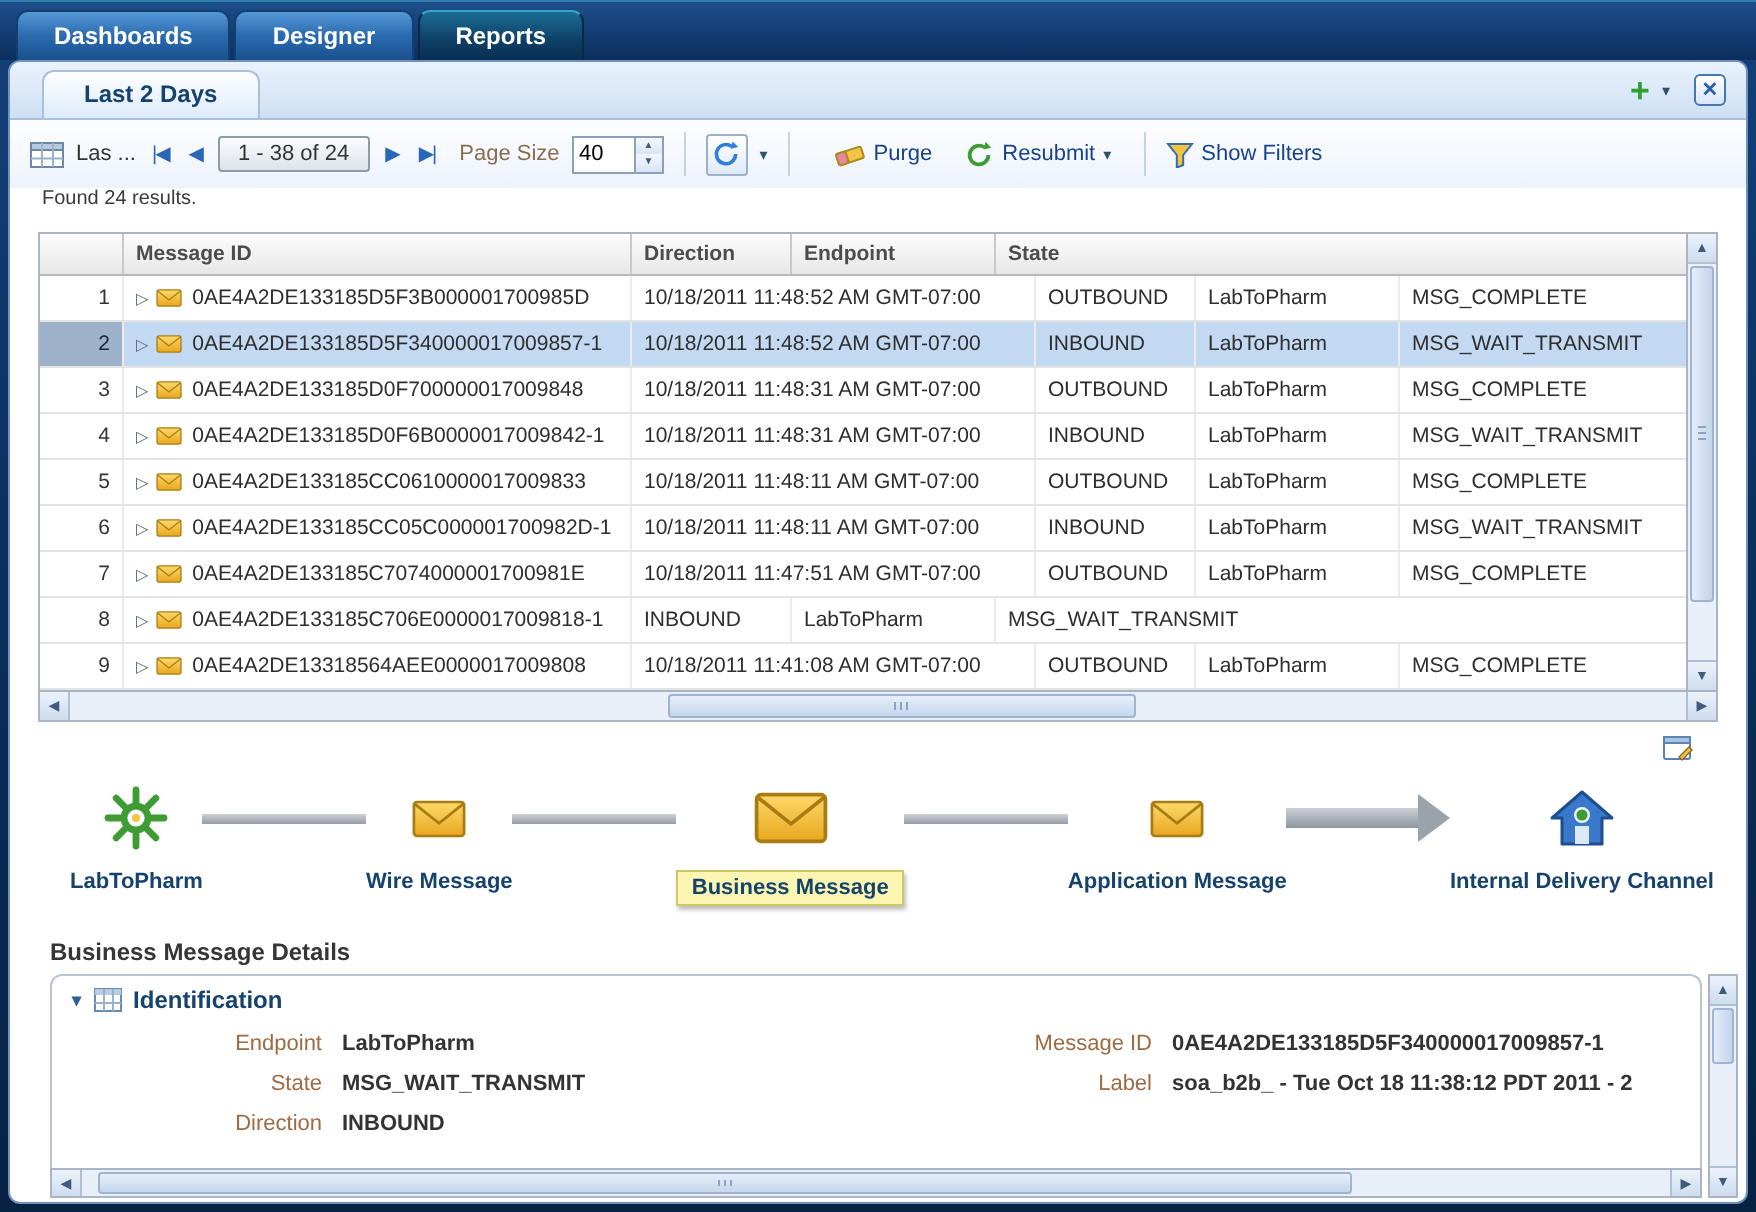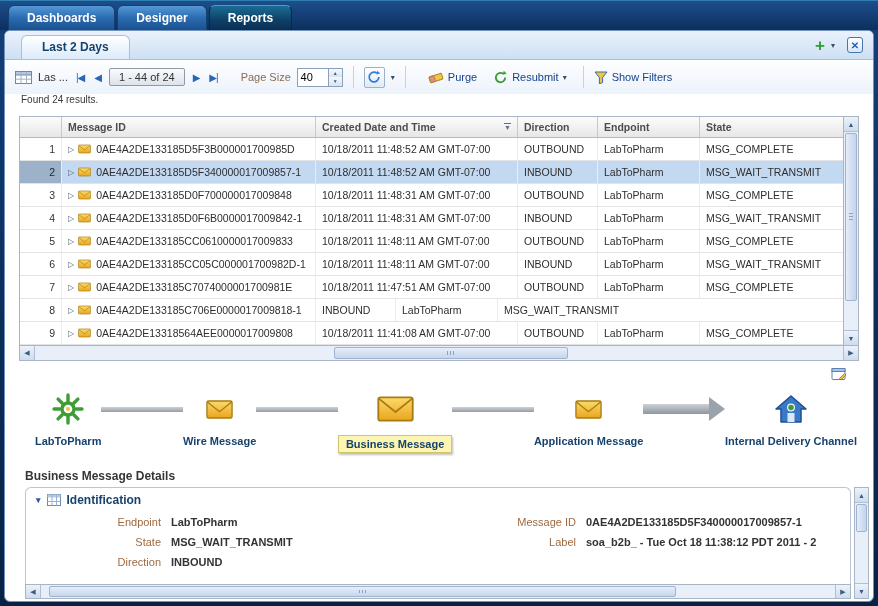--- a/index.html
+++ b/index.html
@@ -31,21 +31,21 @@
     background:linear-gradient(180deg,#ffffff,#d8e6f6);color:#2a5db0;font-size:10px;font-weight:bold;
     display:flex;align-items:center;justify-content:center;cursor:pointer;margin-left:6px}
   
   .toolbar{height:34px;flex:0 0 34px;display:flex;align-items:center;gap:6px;padding:0 10px;
     background:linear-gradient(180deg,#fdfeff,#edf3fb);font-size:11px;color:#333}
   .tsep{width:1px;height:22px;background:#c6d2e2;margin:0 4px}
   .viewlbl{color:#333;cursor:pointer}
   .navbtn{color:#2a66b8;font-size:10px;padding:0 2px;cursor:pointer;letter-spacing:-1px}
   .pagebox{padding:2px 9px;border:1px solid #8f9aa8;border-radius:2px;
     background:linear-gradient(180deg,#fafbfc,#dde3ea);color:#333}
-  .prompt{color:#8a6d4e;margin-left:15px}
+  .prompt{color:#8a6d4e;margin-left:4px}
   .spin{display:inline-flex;align-items:stretch;height:19px}
   .spin input{width:32px;border:1px solid #8aa0bd;font:11px "Liberation Sans",sans-serif;
     text-align:right;padding-right:15px}
   .steps{display:flex;flex-direction:column;border:1px solid #8aa0bd;border-left:none}
   .steps span{flex:1;width:13px;display:flex;align-items:center;justify-content:center;
     font-size:5px;color:#44597a;background:linear-gradient(180deg,#f4f8fd,#d9e4f2);cursor:pointer}
   .lastupd{display:flex;flex-direction:column;font-size:10px;color:#3c3c3c;line-height:12px}
   .iconbtn{width:21px;height:21px;border:1px solid #9cb0ca;border-radius:2px;
     background:linear-gradient(180deg,#ffffff,#dfeaf6);display:flex;align-items:center;justify-content:center;cursor:pointer}
   .toolbtn{display:flex;align-items:center;gap:4px;color:#15428b;cursor:pointer;white-space:nowrap}
@@ -165,21 +165,21 @@
           <rect x="0.5" y="0.5" width="16" height="12" fill="#fff" stroke="#6e87a8"></rect>
           <rect x="0.5" y="0.5" width="16" height="3.5" fill="#b7c9de" stroke="#6e87a8"></rect>
           <line x1="6" y1="0.5" x2="6" y2="12.5" stroke="#9eb2cc"></line>
           <line x1="11.5" y1="0.5" x2="11.5" y2="12.5" stroke="#9eb2cc"></line>
           <line x1="0.5" y1="8.2" x2="16.5" y2="8.2" stroke="#9eb2cc"></line>
         </svg>
     </span>
     <span class="viewlbl">Las ...</span>
     <span class="navbtn">|◀</span>
     <span class="navbtn">◀</span>
-    <span class="pagebox">1 - 44 of 24</span>
+    <span class="pagebox">1 - 38 of 24</span>
     <span class="navbtn">▶</span>
     <span class="navbtn">▶|</span>
     <span class="prompt">Page Size</span>
     <span class="spin">
       <input value="40" style="">
       <span class="steps">
         <span>▲</span>
         <span>▼</span>
       </span>
     </span>
@@ -227,24 +227,20 @@
   </div>
 
   <div class="found">Found 24 results.</div>
 
   <div class="grid-wrap">
     <div class="grid">
       <div class="thead">
         <div class="c-num"></div>
         <div class="c-msg">
             <span>Message ID</span>
-          </div>
-        <div class="c-date">
-            <span>Created Date and Time</span>
-            <span class="sort">▼</span>
           </div>
         <div class="c-dir">
             <span>Direction</span>
           </div>
         <div class="c-ep">
             <span>Endpoint</span>
           </div>
         <div class="c-state">
             <span>State</span>
           </div>

